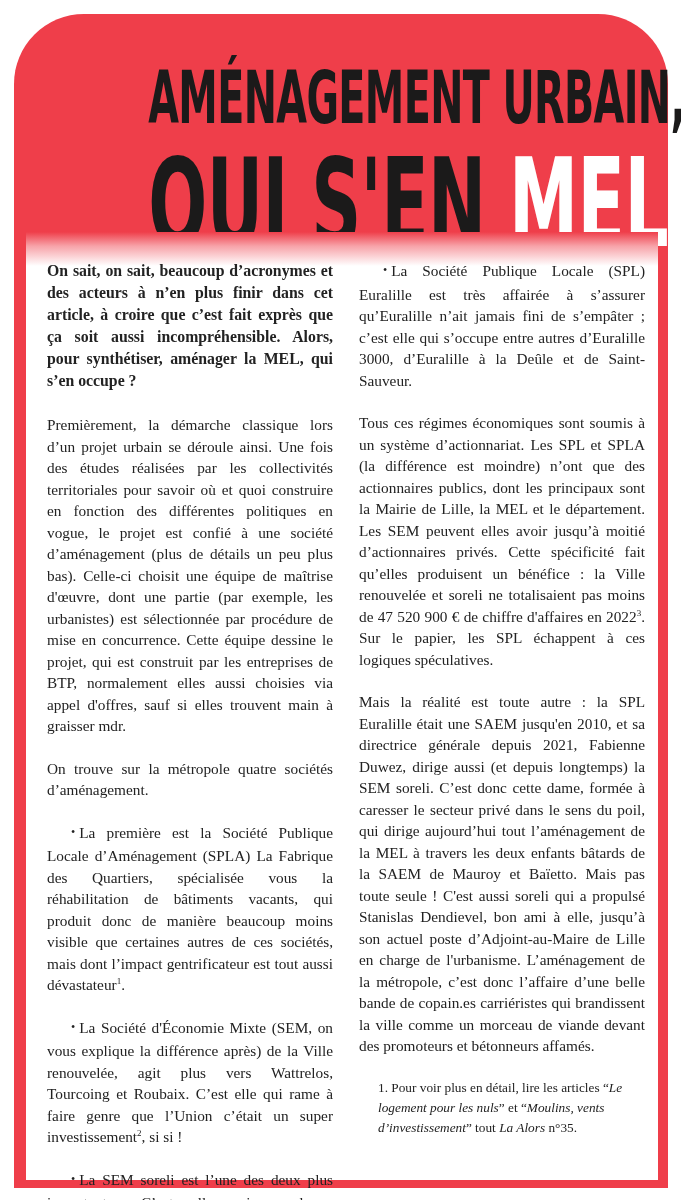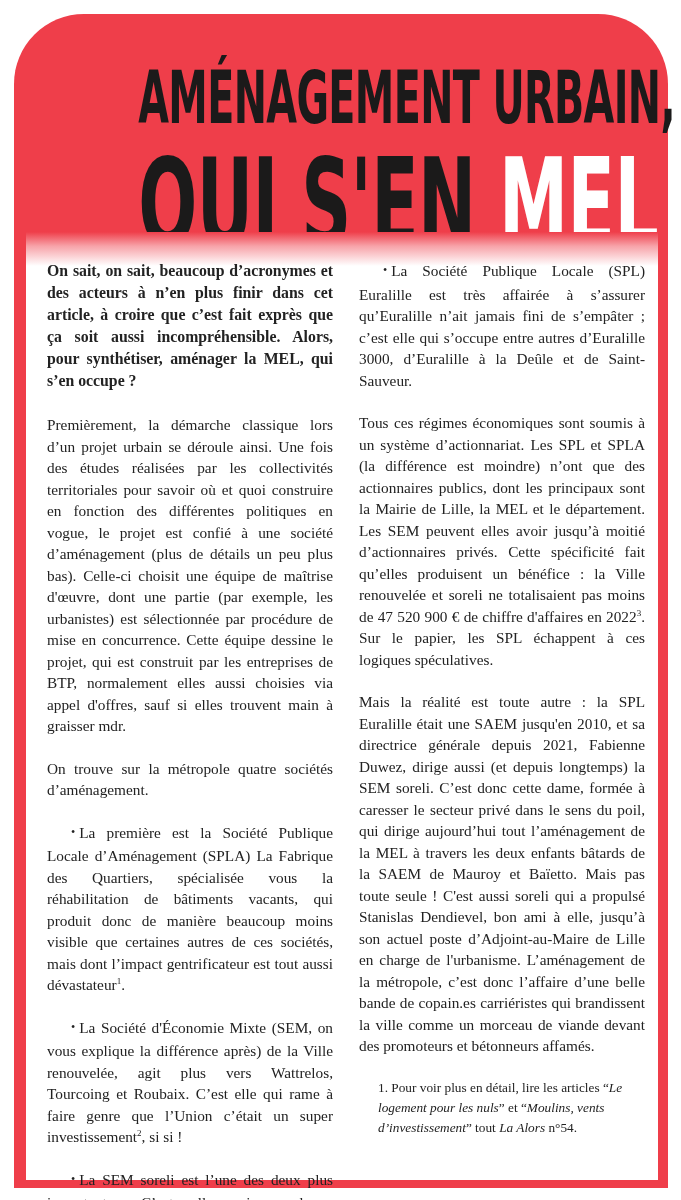--- a/index.html
+++ b/index.html
@@ -8,21 +8,21 @@
     .frame {
       position: absolute;
       left: 14px; top: 14px;
       width: 654px; height: 1174px;
       background: #EF3E4A;
       border-radius: 70px 70px 0 0;
     }
 
     .headline {
       position: absolute;
-      left: 14px; top: 40px;
+      left: 24px; top: 40px;
       width: 654px;
       text-align: center;
       font-family: "DejaVu Sans", sans-serif;
       font-weight: bold;
       color: #1b1a1a;
       letter-spacing: -1px;
       line-height: 1;
     }
     .headline .line1 {
       display: block;
@@ -106,17 +106,17 @@
     <p class="bullet"><span class="bullet-dot">•</span><span>La Société d'Économie Mixte (SEM, on vous explique la différence après) de la Ville renouvelée, agit plus vers Wattrelos, Tourcoing et Roubaix. C’est elle qui rame à faire genre que l’Union c’était un super investissement</span><sup>2</sup><span>, si si !</span></p>
     <p class="bullet"><span class="bullet-dot">•</span><span>La SEM soreli est l’une des deux plus importantes. C’est elle qui coordonne notamment l’aménagement de Fives Cail, Euratechnologies, les rives de la Haute-Deûle, etc.</span></p>
   </div>
 
   <div class="col">
     <p class="bullet"><span class="bullet-dot">•</span><span>La Société Publique Locale (SPL) Euralille est très affairée à s’assurer qu’Euralille n’ait jamais fini de s’empâter ; c’est elle qui s’occupe entre autres d’Euralille 3000, d’Euralille à la Deûle et de Saint-Sauveur.</span></p>
     <p><span>Tous ces régimes économiques sont soumis à un système d’actionnariat. Les SPL et SPLA (la différence est moindre) n’ont que des actionnaires publics, dont les principaux sont la Mairie de Lille, la MEL et le département. Les SEM peuvent elles avoir jusqu’à moitié d’actionnaires privés. Cette spécificité fait qu’elles produisent un bénéfice : la Ville renouvelée et soreli ne totalisaient pas moins de 47 520 900 € de chiffre d'affaires en 2022</span><sup>3</sup><span>. Sur le papier, les SPL échappent à ces logiques spéculatives.</span></p>
     <p>Mais la réalité est toute autre : la SPL Euralille était une SAEM jusqu'en 2010, et sa directrice générale depuis 2021, Fabienne Duwez, dirige aussi (et depuis longtemps) la SEM soreli. C’est donc cette dame, formée à caresser le secteur privé dans le sens du poil, qui dirige aujourd’hui tout l’aménagement de la MEL à travers les deux enfants bâtards de la SAEM de Mauroy et Baïetto. Mais pas toute seule ! C'est aussi soreli qui a propulsé Stanislas Dendievel, bon ami à elle, jusqu’à son actuel poste d’Adjoint-au-Maire de Lille en charge de l'urbanisme. L’aménagement de la métropole, c’est donc l’affaire d’une belle bande de copain.es carriéristes qui brandissent la ville comme un morceau de viande devant des promoteurs et bétonneurs affamés.</p>
 
     <div class="notes">
-      <p><span>1.</span> <span>Pour voir plus en détail, lire les articles “</span><em>Le logement pour les nuls</em><span>” et “</span><em>Moulins, vents d’investissement</em><span>” tout </span><em>La Alors</em><span> n°54.</span></p>
+      <p><span>1.</span> <span>Pour voir plus en détail, lire les articles “</span><em>Le logement pour les nuls</em><span>” et “</span><em>Moulins, vents d’investissement</em><span>” tout </span><em>La Alors</em><span> n°35.</span></p>
 
     </div>
   </div>
 </div>
 
 </body></html>

